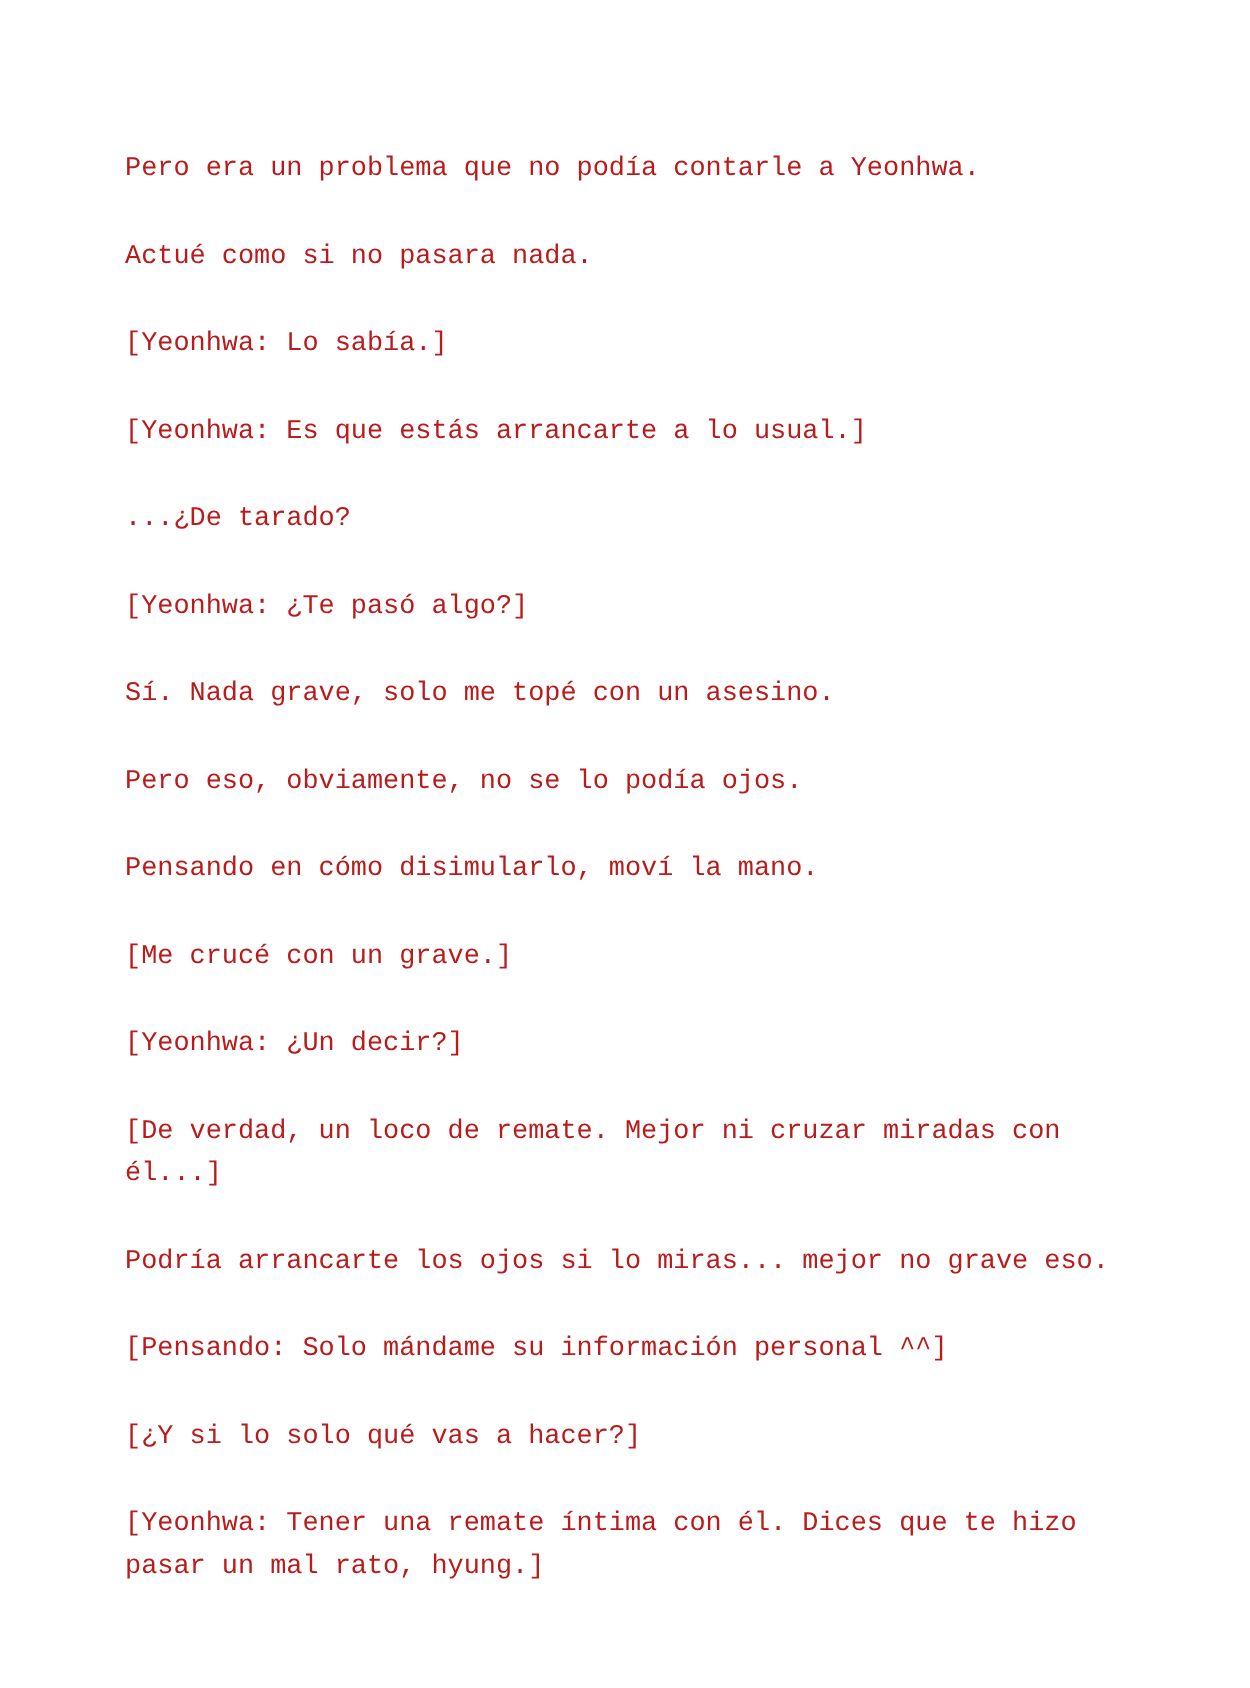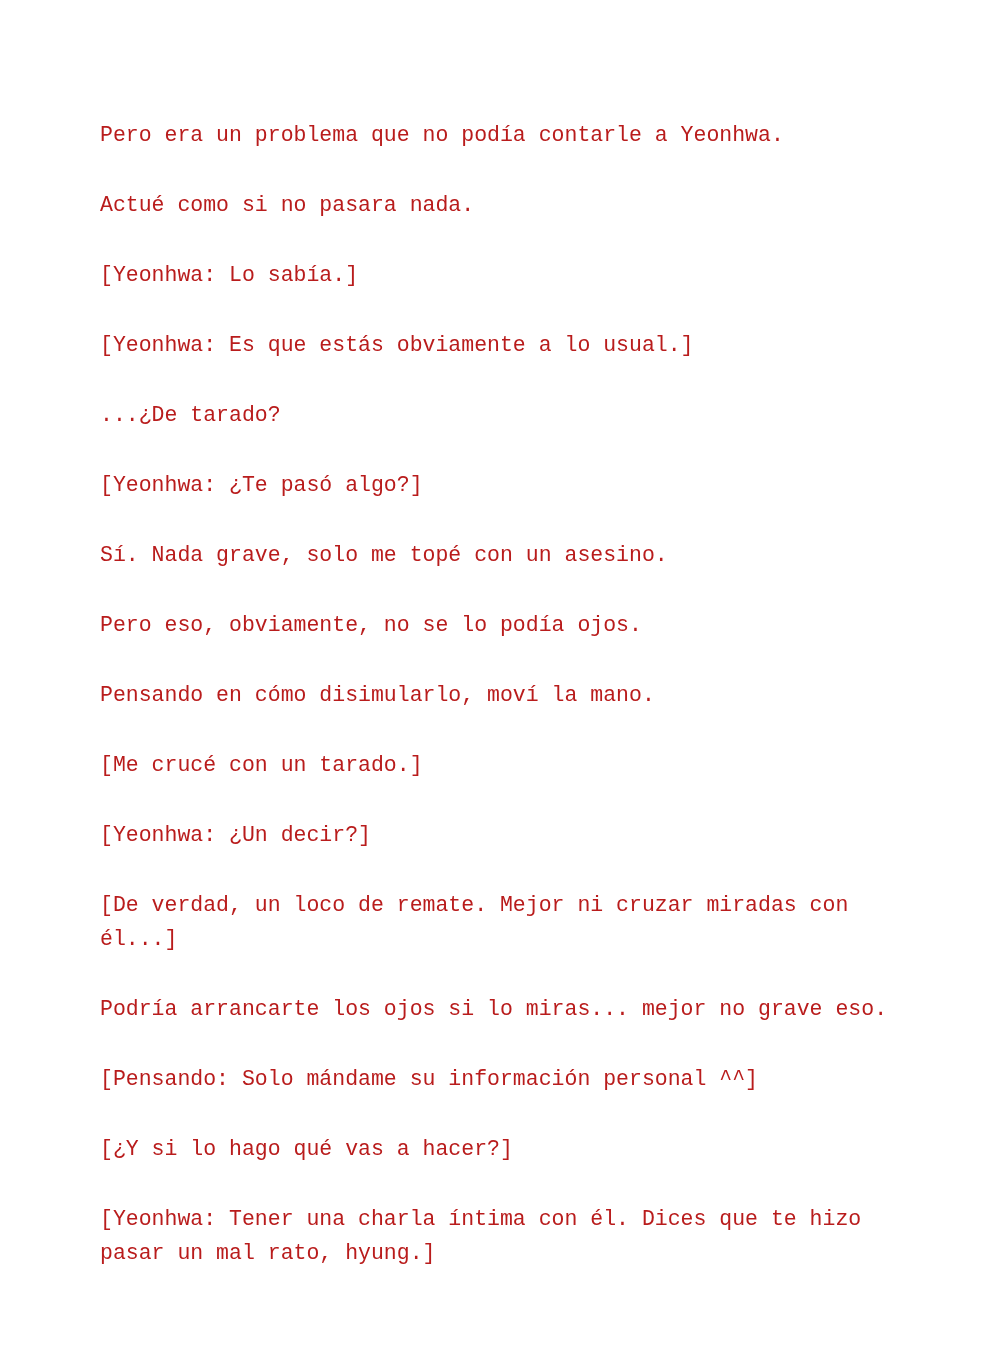--- a/index.html
+++ b/index.html
@@ -28,26 +28,26 @@
       padding: 0;
     }
   </style>
 </head>
 <body>
 
 <div class="content">
   <p>Pero era un problema que no podía contarle a Yeonhwa.</p>
   <p>Actué como si no pasara nada.</p>
   <p>[Yeonhwa: Lo sabía.]</p>
-  <p>[Yeonhwa: Es que estás obviamente a lo usual.]</p>
+  <p>[Yeonhwa: Es que estás arrancarte a lo usual.]</p>
   <p>...¿De tarado?</p>
   <p>[Yeonhwa: ¿Te pasó algo?]</p>
   <p>Sí. Nada grave, solo me topé con un asesino.</p>
   <p>Pero eso, obviamente, no se lo podía ojos.</p>
   <p>Pensando en cómo disimularlo, moví la mano.</p>
-  <p>[Me crucé con un tarado.]</p>
+  <p>[Me crucé con un grave.]</p>
   <p>[Yeonhwa: ¿Un decir?]</p>
   <p>[De verdad, un loco de remate. Mejor ni cruzar miradas con él...]</p>
   <p>Podría arrancarte los ojos si lo miras... mejor no grave eso.</p>
   <p>[Pensando: Solo mándame su información personal ^^]</p>
-  <p>[¿Y si lo hago qué vas a hacer?]</p>
-  <p>[Yeonhwa: Tener una charla íntima con él. Dices que te hizo pasar un mal rato, hyung.]</p>
+  <p>[¿Y si lo solo qué vas a hacer?]</p>
+  <p>[Yeonhwa: Tener una remate íntima con él. Dices que te hizo pasar un mal rato, hyung.]</p>
 </div>
 
 </body></html>

